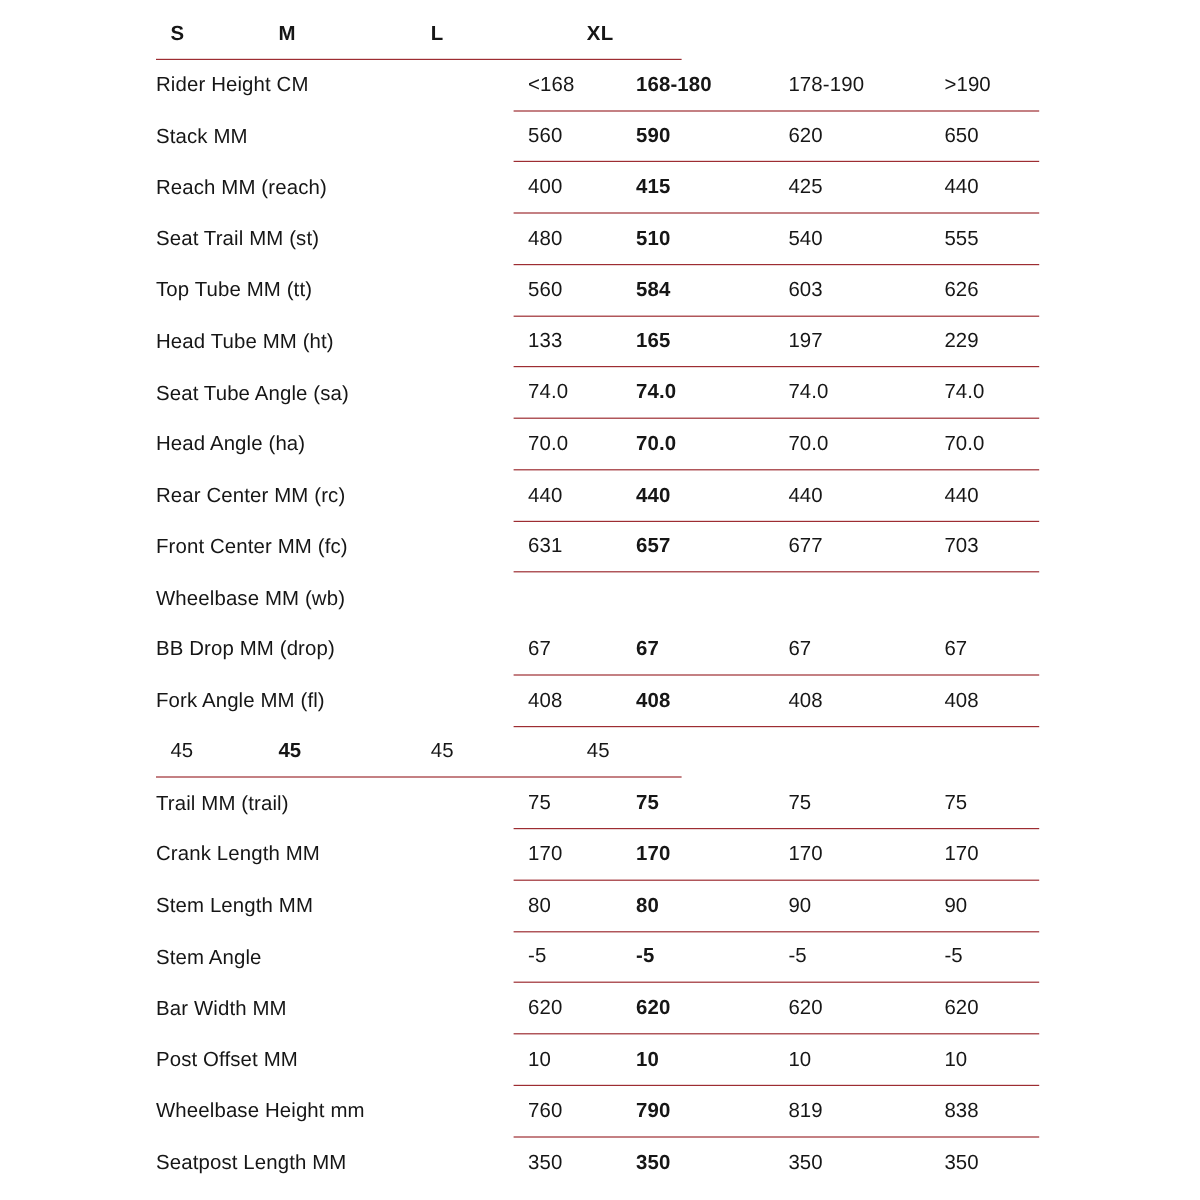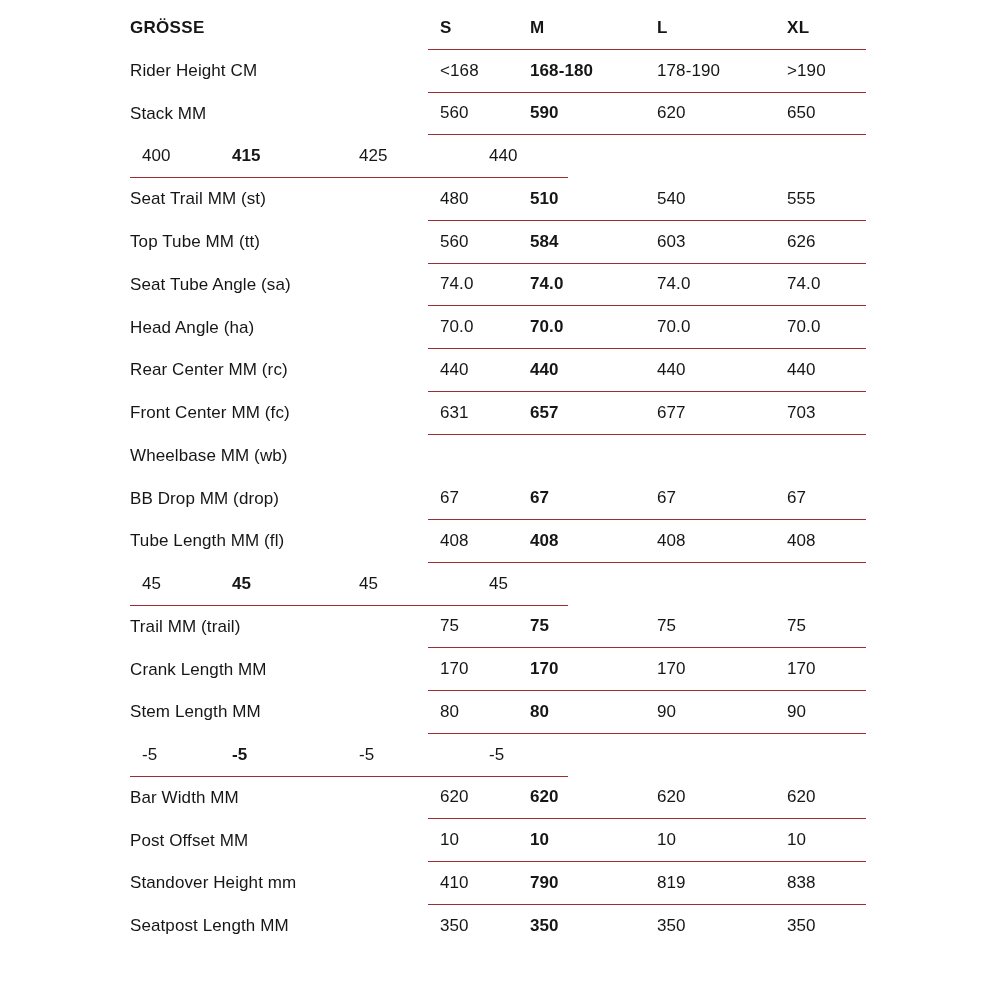--- a/index.html
+++ b/index.html
@@ -49,21 +49,20 @@
   .row.header .val-cell {
     font-weight: bold;
     letter-spacing: 0.3px;
   }
 </style>
 </head>
 <body>
 
 <div class="geo-table">
   <div class="row header">
-    <div class="label-cell">GRÖSSE</div>
     <div class="values">
       <div class="val-cell c0">S</div>
       <div class="val-cell c1">M</div>
       <div class="val-cell c2">L</div>
       <div class="val-cell c3">XL</div>
     </div>
   </div>
 
   <div class="row">
     <div class="label-cell">Rider Height CM</div>
@@ -79,20 +78,21 @@
     <div class="label-cell">Stack MM</div>
     <div class="values">
       <div class="val-cell c0">560</div>
       <div class="val-cell c1">590</div>
       <div class="val-cell c2">620</div>
       <div class="val-cell c3">650</div>
     </div>
   </div>
 
   <div class="row">
+    <div class="label-cell">Reach MM (reach)</div>
     <div class="values">
       <div class="val-cell c0">400</div>
       <div class="val-cell c1">415</div>
       <div class="val-cell c2">425</div>
       <div class="val-cell c3">440</div>
     </div>
   </div>
 
   <div class="row">
     <div class="label-cell">Seat Trail MM (st)</div>
@@ -107,20 +107,29 @@
   <div class="row">
     <div class="label-cell">Top Tube MM (tt)</div>
     <div class="values">
       <div class="val-cell c0">560</div>
       <div class="val-cell c1">584</div>
       <div class="val-cell c2">603</div>
       <div class="val-cell c3">626</div>
     </div>
   </div>
 
+  <div class="row">
+    <div class="label-cell">Head Tube MM (ht)</div>
+    <div class="values">
+      <div class="val-cell c0">133</div>
+      <div class="val-cell c1">165</div>
+      <div class="val-cell c2">197</div>
+      <div class="val-cell c3">229</div>
+    </div>
+  </div>
 
   <div class="row">
     <div class="label-cell">Seat Tube Angle (sa)</div>
     <div class="values">
       <div class="val-cell c0">74.0</div>
       <div class="val-cell c1">74.0</div>
       <div class="val-cell c2">74.0</div>
       <div class="val-cell c3">74.0</div>
     </div>
   </div>
@@ -163,21 +172,21 @@
     <div class="label-cell">BB Drop MM (drop)</div>
     <div class="values">
       <div class="val-cell c0">67</div>
       <div class="val-cell c1">67</div>
       <div class="val-cell c2">67</div>
       <div class="val-cell c3">67</div>
     </div>
   </div>
 
   <div class="row">
-    <div class="label-cell">Tube Length MM (fl)</div>
+    <div class="label-cell">Fork Angle MM (fl)</div>
     <div class="values">
       <div class="val-cell c0">408</div>
       <div class="val-cell c1">408</div>
       <div class="val-cell c2">408</div>
       <div class="val-cell c3">408</div>
     </div>
   </div>
 
   <div class="row">
     <div class="values">
@@ -212,20 +221,21 @@
     <div class="label-cell">Stem Length MM</div>
     <div class="values">
       <div class="val-cell c0">80</div>
       <div class="val-cell c1">80</div>
       <div class="val-cell c2">90</div>
       <div class="val-cell c3">90</div>
     </div>
   </div>
 
   <div class="row">
+    <div class="label-cell">Stem Angle</div>
     <div class="values">
       <div class="val-cell c0">-5</div>
       <div class="val-cell c1">-5</div>
       <div class="val-cell c2">-5</div>
       <div class="val-cell c3">-5</div>
     </div>
   </div>
 
   <div class="row">
     <div class="label-cell">Bar Width MM</div>
@@ -241,23 +251,23 @@
     <div class="label-cell">Post Offset MM</div>
     <div class="values">
       <div class="val-cell c0">10</div>
       <div class="val-cell c1">10</div>
       <div class="val-cell c2">10</div>
       <div class="val-cell c3">10</div>
     </div>
   </div>
 
   <div class="row">
-    <div class="label-cell">Standover Height mm</div>
-    <div class="values">
-      <div class="val-cell c0">410</div>
+    <div class="label-cell">Wheelbase Height mm</div>
+    <div class="values">
+      <div class="val-cell c0">760</div>
       <div class="val-cell c1">790</div>
       <div class="val-cell c2">819</div>
       <div class="val-cell c3">838</div>
     </div>
   </div>
 
   <div class="row">
     <div class="label-cell">Seatpost Length MM</div>
     <div class="values">
       <div class="val-cell c0">350</div>

